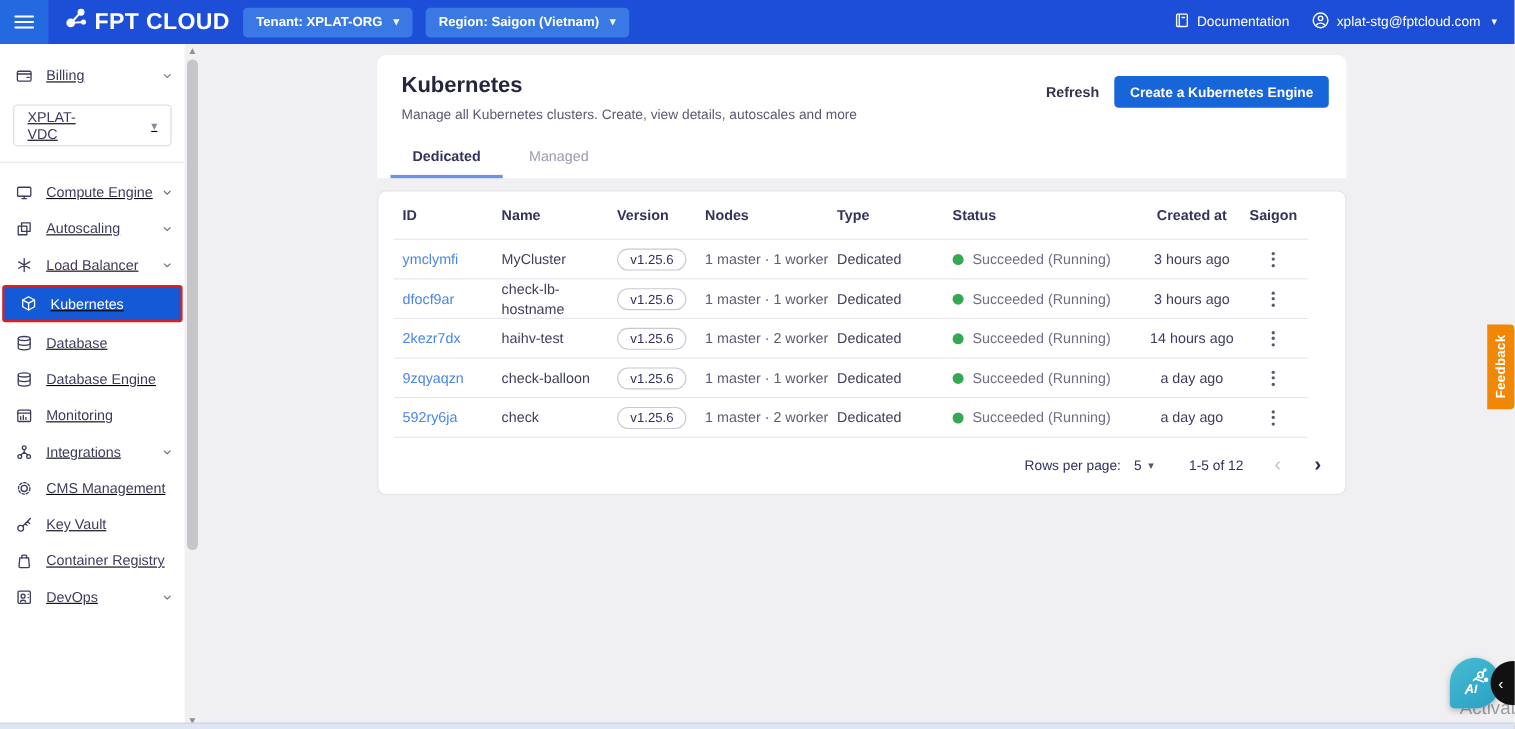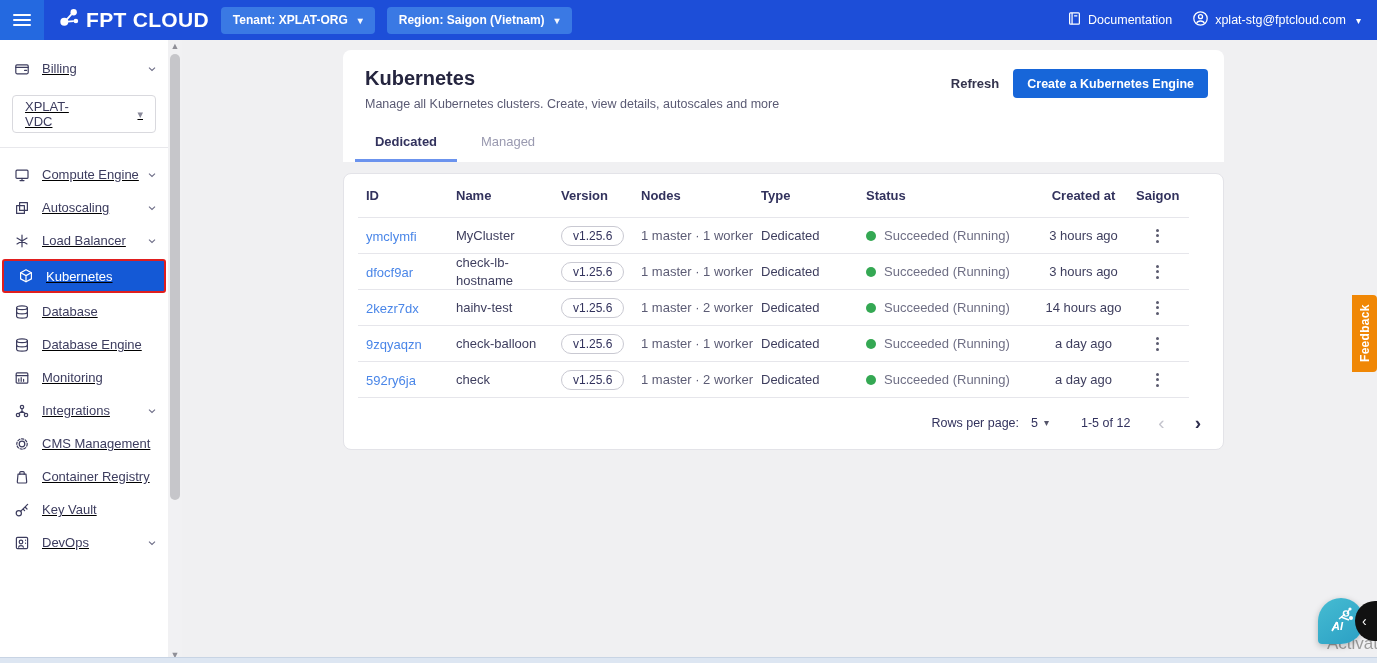--- a/index.html
+++ b/index.html
@@ -252,34 +252,34 @@
             <svg viewBox="0 0 16 16">
               <circle cx="8" cy="8" r="2.8"></circle>
               <circle cx="8" cy="8" r="5.2" stroke-dasharray="2.2 1.7"></circle>
             </svg>
           </span>
           <span class="lbl">CMS Management</span>
         </div>
         <div class="side-item">
           <span class="icn">
             <svg viewBox="0 0 16 16">
+              <circle cx="4.8" cy="11.2" r="2.6"></circle>
+              <path d="M6.8 9.2l6.8-6.8M11 5l2 2M9 7l1.6 1.6"></path>
+            </svg>
+          </span>
+          <span class="lbl">Key Vault</span>
+        </div>
+        <div class="side-item">
+          <span class="icn">
+            <svg viewBox="0 0 16 16">
               <path d="M4 5.2h8l.7 7.8a1 1 0 01-1 1H4.3a1 1 0 01-1-1z"></path>
               <path d="M5.8 5.2V3.6a1 1 0 011-1h2.4a1 1 0 011 1v1.6"></path>
             </svg>
           </span>
           <span class="lbl">Container Registry</span>
-        </div>
-        <div class="side-item">
-          <span class="icn">
-            <svg viewBox="0 0 16 16">
-              <circle cx="4.8" cy="11.2" r="2.6"></circle>
-              <path d="M6.8 9.2l6.8-6.8M11 5l2 2M9 7l1.6 1.6"></path>
-            </svg>
-          </span>
-          <span class="lbl">Key Vault</span>
         </div>
         <div class="side-item">
           <span class="icn">
             <svg viewBox="0 0 16 16">
               <rect x="2.4" y="2.4" width="11.2" height="11.2" rx="1.2"></rect>
               <circle cx="7" cy="7" r="1.8"></circle>
               <path d="M4.6 12.2c.3-2 4.5-2 4.8 0M11.6 5.2v.1M11.6 8.2v.1"></path>
             </svg>
           </span>
           <span class="lbl">DevOps</span>

